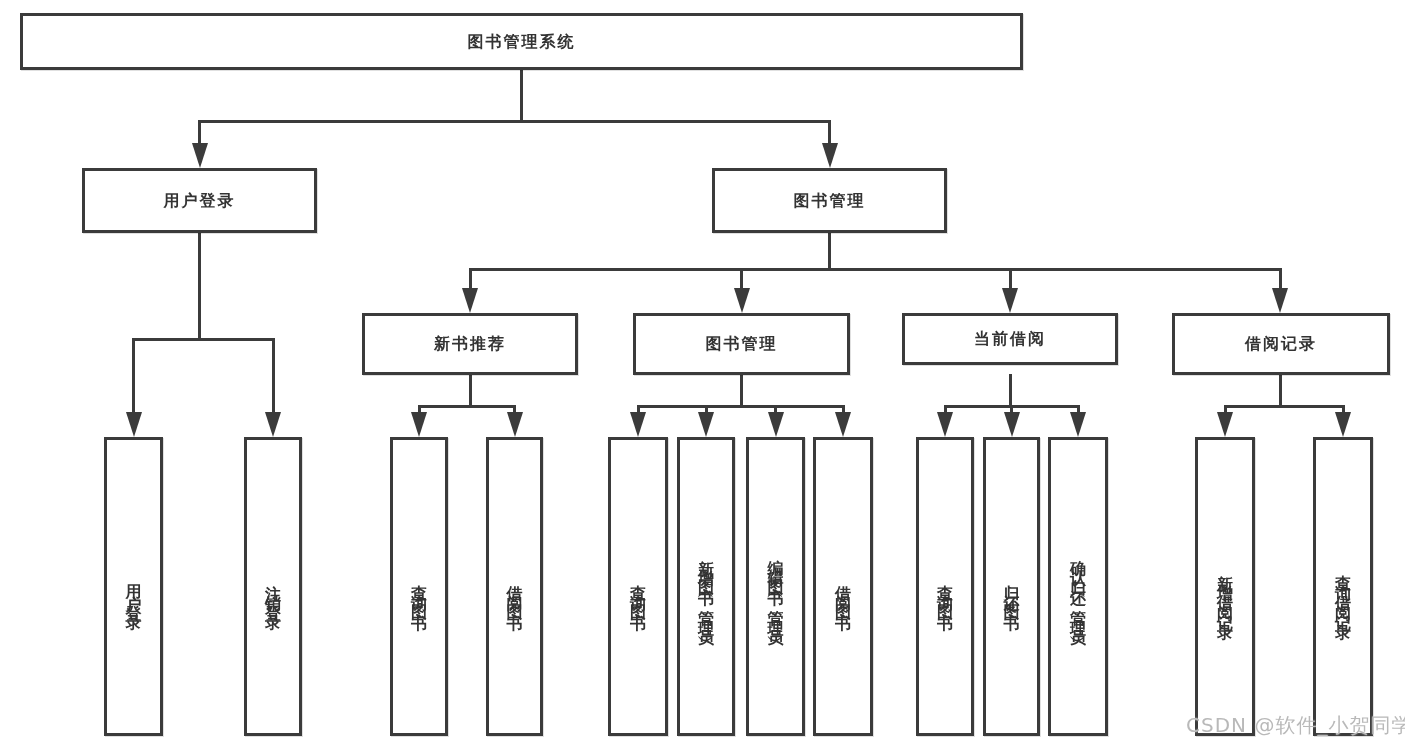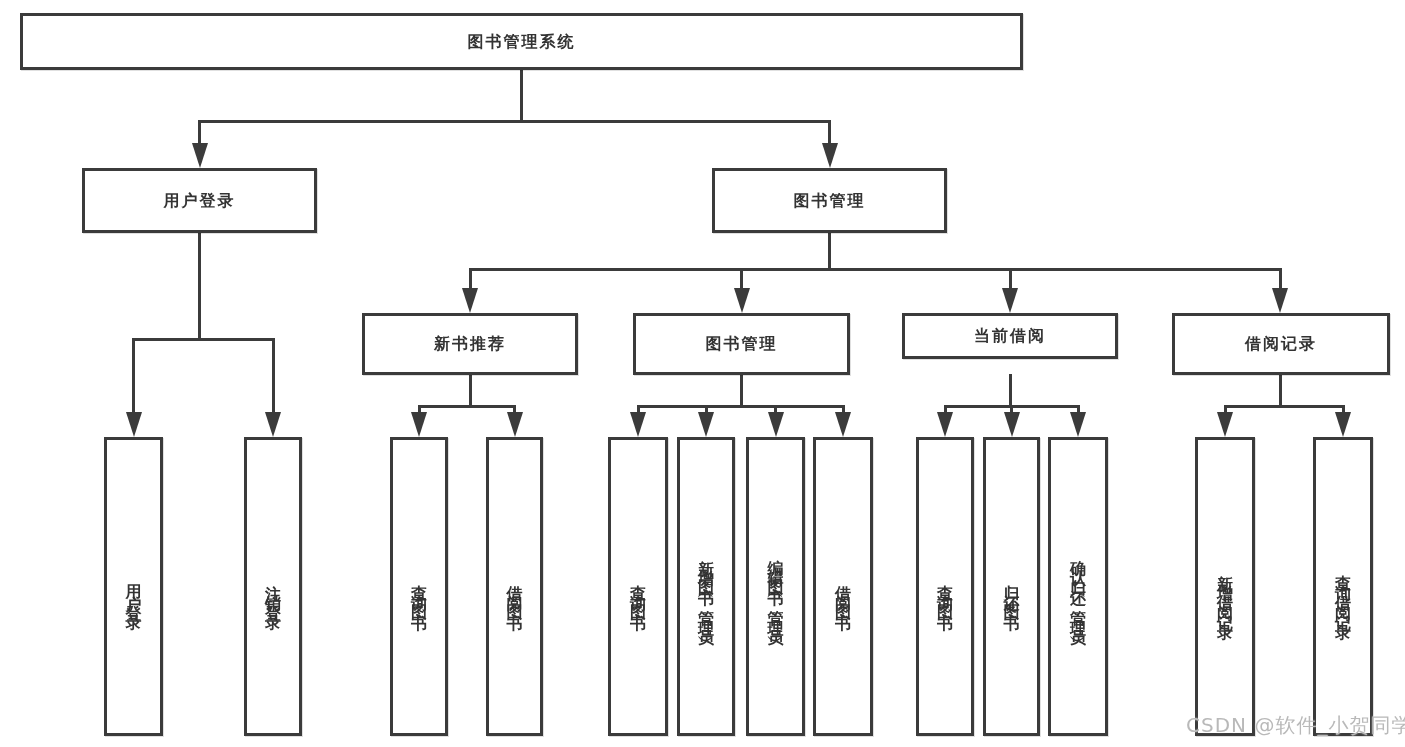--- a/index.html
+++ b/index.html
@@ -142,21 +142,21 @@
     </div>
     <div class="node horizontal" style="left: 712px; top: 168px; width: 235px; height: 65px;">
       <span>图书管理</span>
     </div>
     <div class="node horizontal" style="left: 362px; top: 313px; width: 216px; height: 62px;">
       <span>新书推荐</span>
     </div>
     <div class="node horizontal" style="left: 633px; top: 313px; width: 217px; height: 62px;">
       <span>图书管理</span>
     </div>
-    <div class="node horizontal" style="left: 902px; top: 313px; width: 216px; height: 46px;">
+    <div class="node horizontal" style="left: 902px; top: 313px; width: 216px; height: 52px;">
       <span>当前借阅</span>
     </div>
     <div class="node horizontal" style="left: 1172px; top: 313px; width: 218px; height: 62px;">
       <span>借阅记录</span>
     </div>
     <div class="node vertical" style="left: 104px; top: 437px; width: 59px; height: 299px;">
       <span>用户登录</span>
     </div>
     <div class="node vertical" style="left: 244px; top: 437px; width: 58px; height: 299px;">
       <span>注销登录</span>

